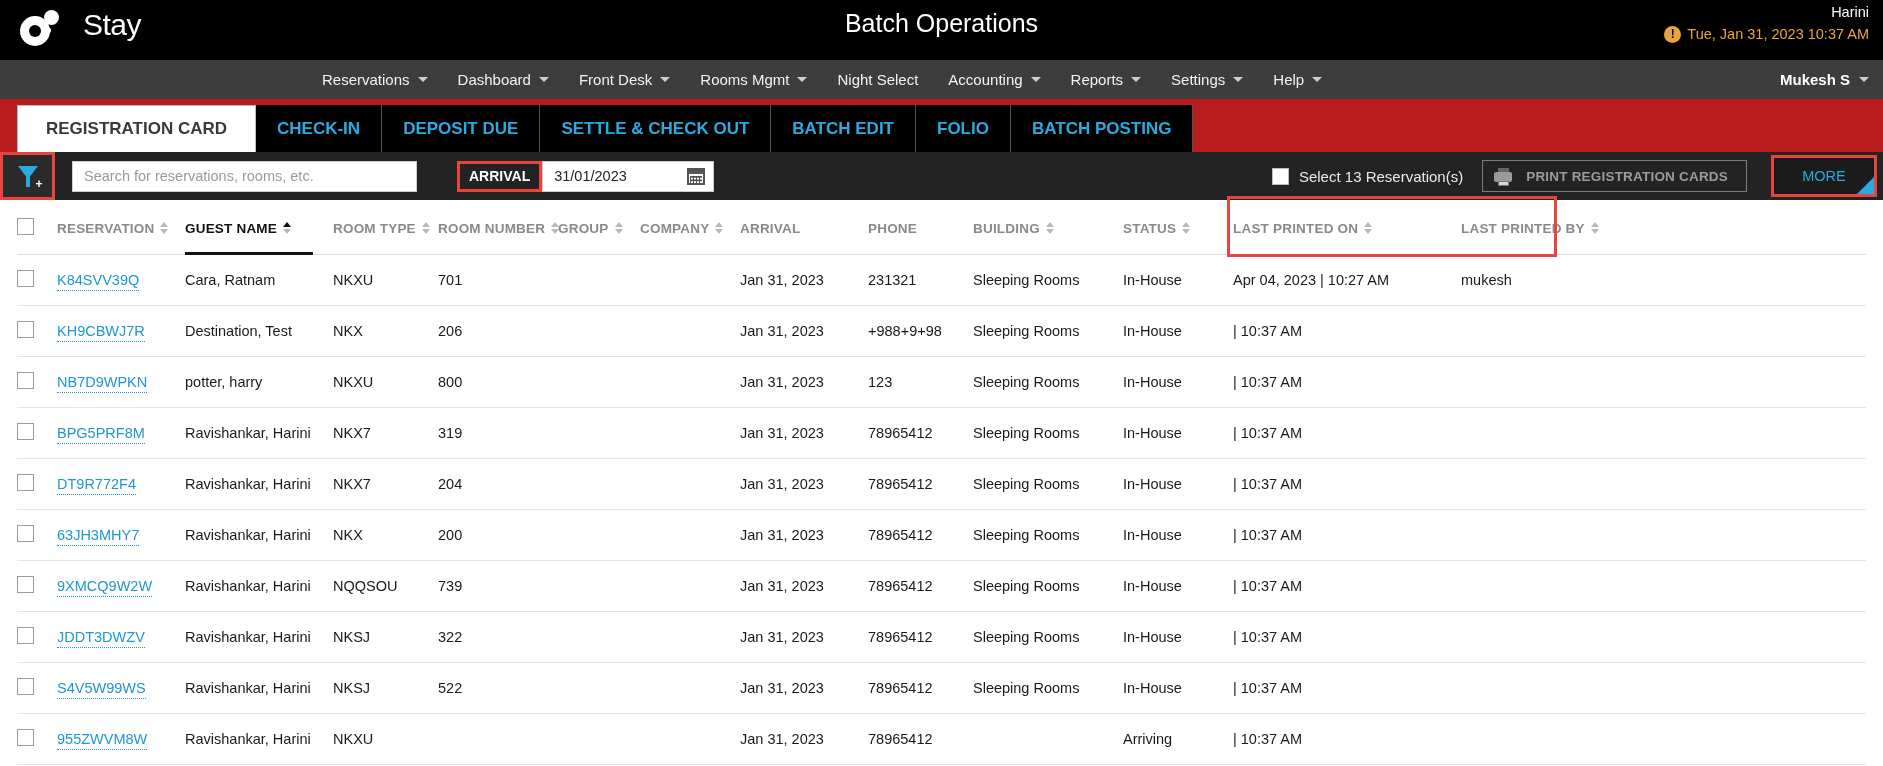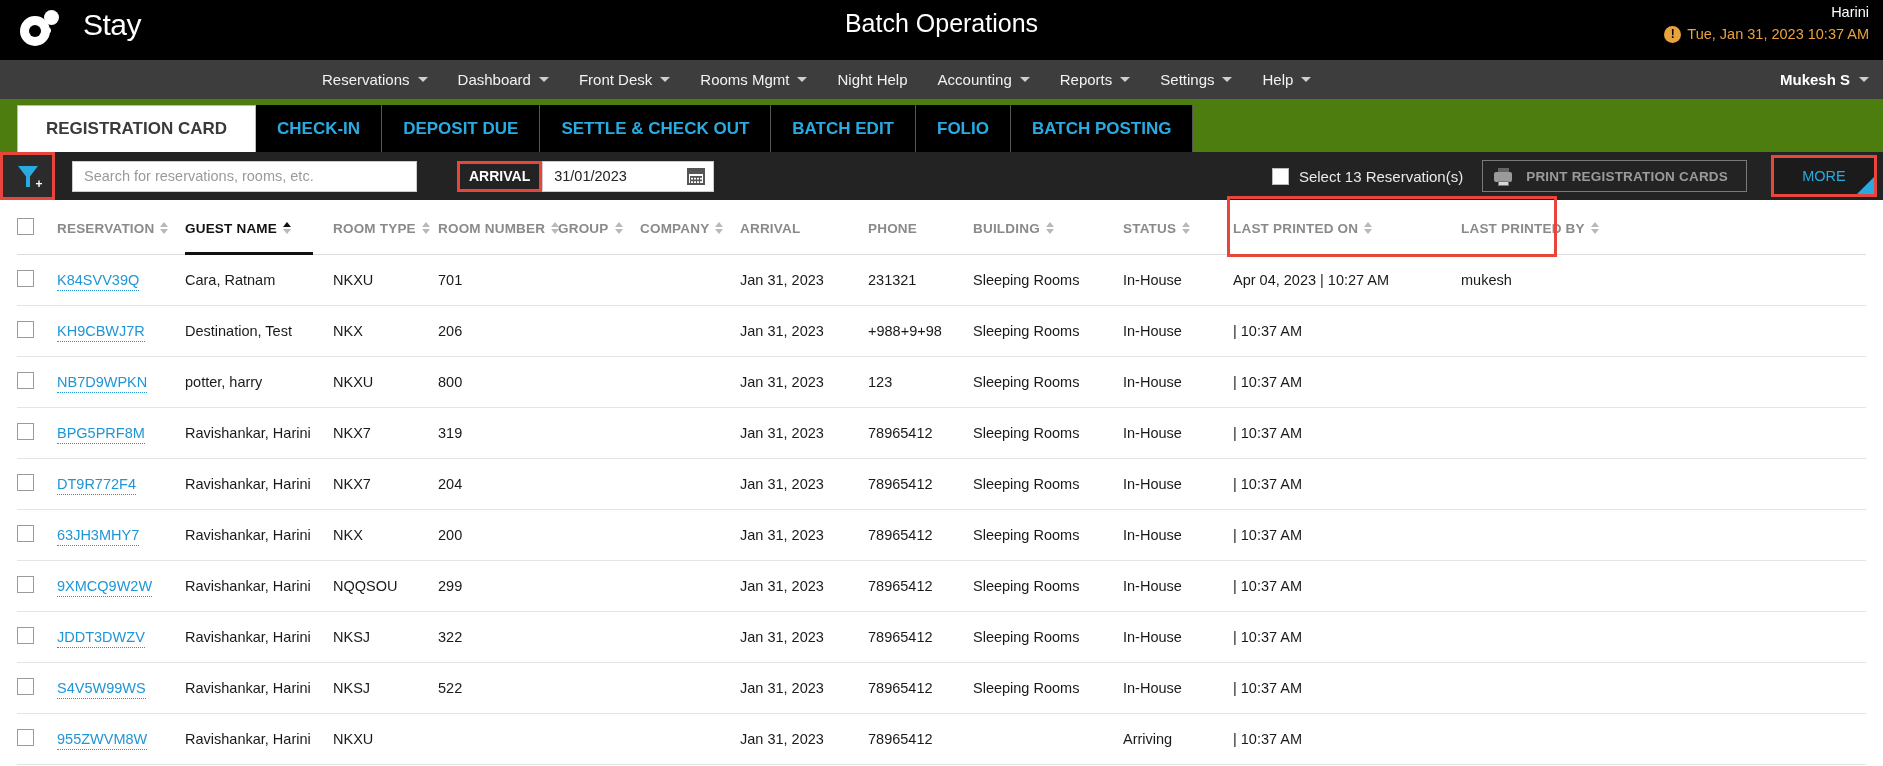--- a/index.html
+++ b/index.html
@@ -82,21 +82,21 @@
     border-left: 5px solid transparent; border-right: 5px solid transparent;
     border-top: 5px solid #cfcfcf; display: inline-block;
   }
   .nav-user {
     position: absolute; right: 14px; top: 0; height: 39px;
     display: flex; align-items: center; gap: 9px;
     color: #fff; font-size: 15px; font-weight: bold; cursor: pointer;
   }
 
   
-  .tabstrip-bg { height: 53px; background: #4d7c0f; position: relative; }
+  .tabstrip-bg { height: 53px; background: #b91c1c; position: relative; }
   .tabs {
     position: absolute; left: 17px; bottom: 0;
     display: flex; align-items: flex-end; height: 47px;
   }
   .tab {
     height: 47px; background: #000; color: #29ABE2;
     font-size: 17px; font-weight: bold;
     display: flex; align-items: center; justify-content: center;
     padding: 0 21px; border-right: 1px solid #555; cursor: pointer;
     white-space: nowrap;
@@ -301,21 +301,21 @@
       </div>
       <div class="nav-item">
         <span>Front Desk</span>
         <span class="caret-down"></span>
       </div>
       <div class="nav-item">
         <span>Rooms Mgmt</span>
         <span class="caret-down"></span>
       </div>
       <div class="nav-item">
-        <span>Night Help</span>
+        <span>Night Select</span>
       </div>
       <div class="nav-item">
         <span>Accounting</span>
         <span class="caret-down"></span>
       </div>
       <div class="nav-item">
         <span>Reports</span>
         <span class="caret-down"></span>
       </div>
       <div class="nav-item">
@@ -578,21 +578,21 @@
           <td>In-House</td>
           <td>| 10:37 AM</td>
           <td></td>
           <td></td>
         </tr>
         <tr>
           <td class="cb-cell"><span class="cb"></span></td>
           <td><span class="res-link">9XMCQ9W2W</span></td>
           <td>Ravishankar, Harini</td>
           <td>NQQSOU</td>
-          <td>299</td>
+          <td>739</td>
           <td></td>
           <td></td>
           <td>Jan 31, 2023</td>
           <td>78965412</td>
           <td>Sleeping Rooms</td>
           <td>In-House</td>
           <td>| 10:37 AM</td>
           <td></td>
           <td></td>
         </tr>

